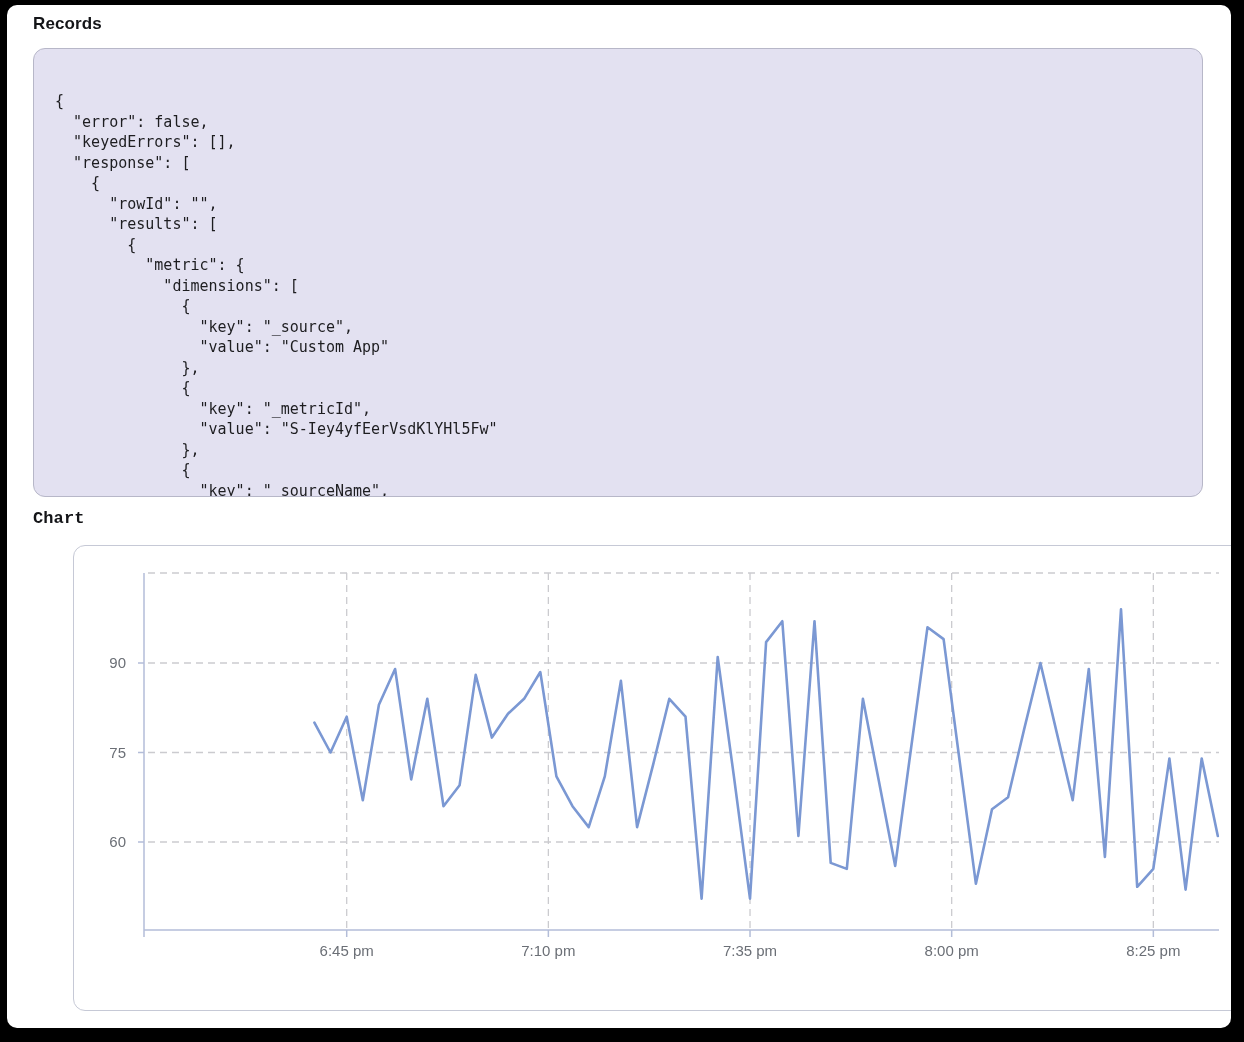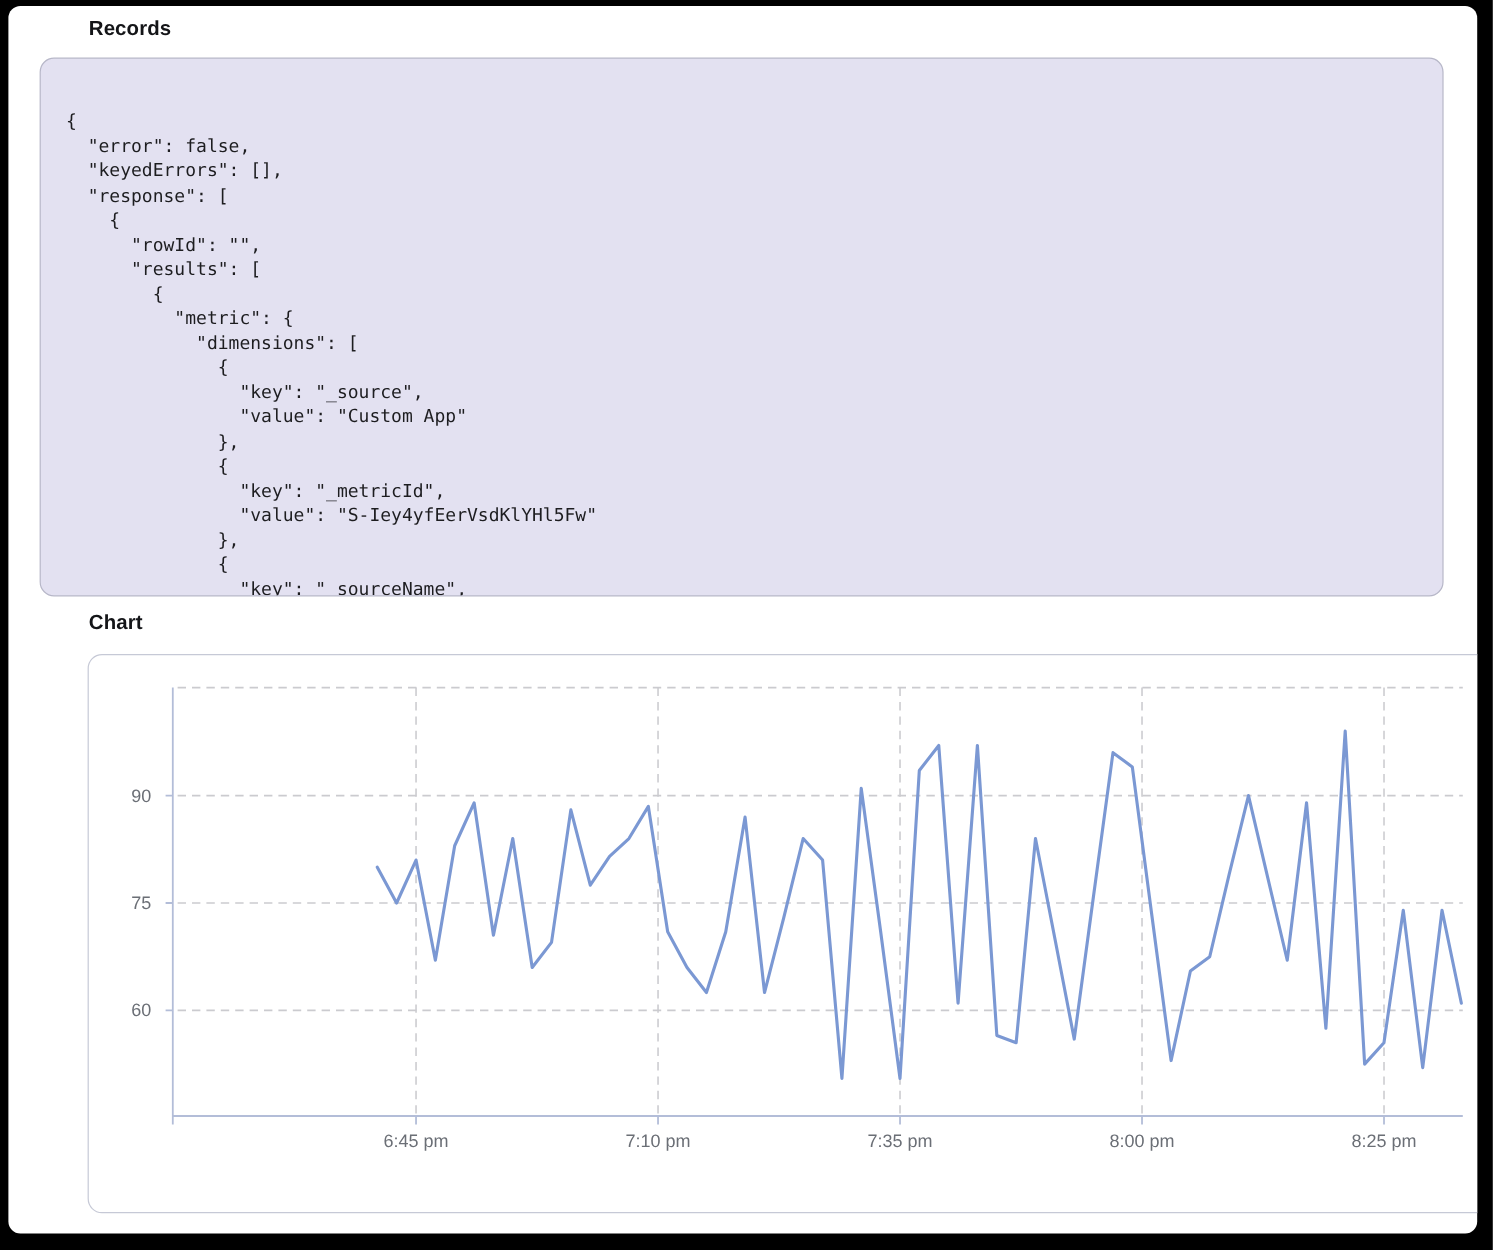--- a/index.html
+++ b/index.html
@@ -8,24 +8,24 @@
     background:#000;
     font-family:"Liberation Sans",sans-serif;
     overflow:hidden;
   }
   .screen{
     position:absolute;left:7px;top:5px;width:1224px;height:1023px;
     background:#ffffff;border-radius:10px;overflow:hidden;
   }
   .section-title{
     position:absolute;left:26px;
-    font-size:17px;font-weight:700;color:#141518;letter-spacing:.1px;margin-left:41px;
+    font-size:17px;font-weight:700;color:#141518;letter-spacing:.1px;
   }
   .records-title{top:9px;}
-  .chart-title{top:504px;}
+  .chart-title{top:504px;font-family:Liberation Mono, monospace;}
   .records-box{
     position:absolute;left:26px;top:43px;width:1170px;height:449px;
     background:#e3e1f1;border:1px solid #b7b7c8;border-radius:12px;
     box-sizing:border-box;overflow:hidden;
   }
   .records-pre{
     margin:0;padding:42px 18px 0 21px;
     font-family:"DejaVu Sans Mono","Liberation Mono",monospace;
     font-size:15px;line-height:20.5px;color:#1d1d20;
     white-space:pre;

